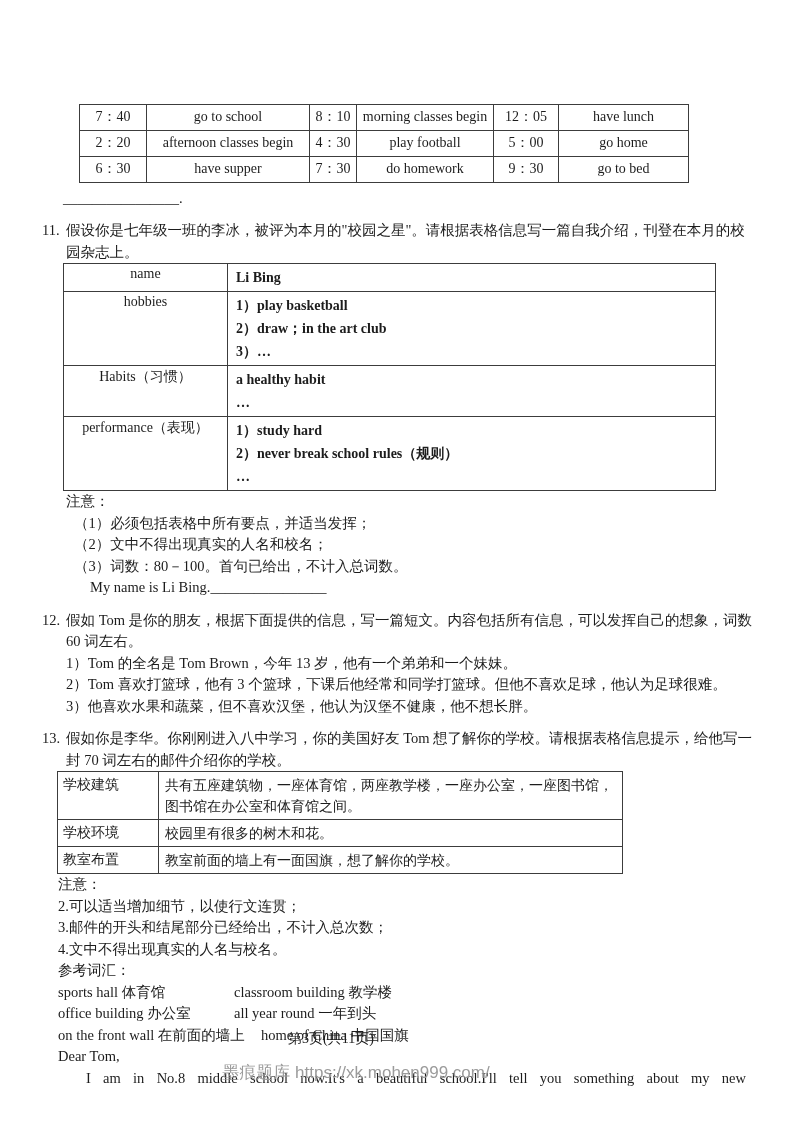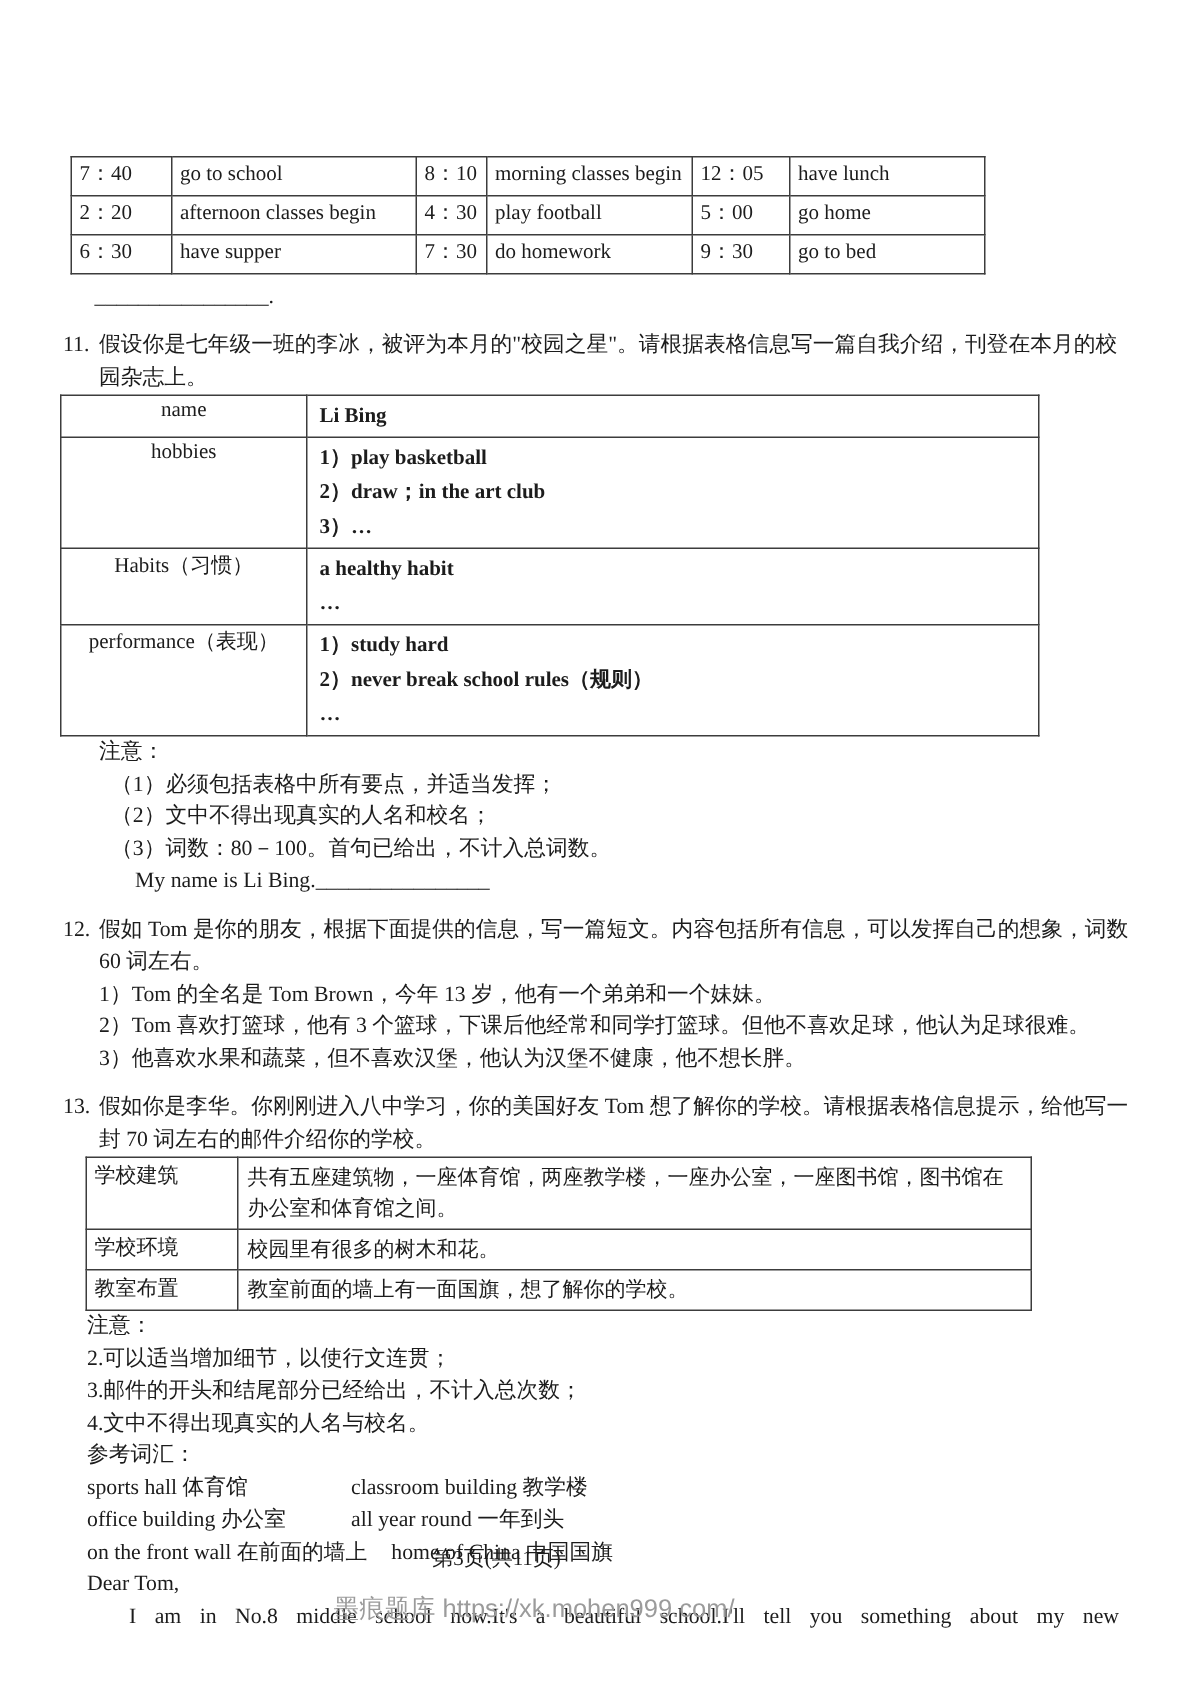--- a/index.html
+++ b/index.html
@@ -7,40 +7,40 @@
     position:relative; width:792px; height:1122px; background:#ffffff;
     font-family:"Liberation Serif", serif; color:#1c1c1c; font-size:14.5px;
     overflow:hidden;
   }
   .content { position:absolute; top:104px; left:40px; width:714px; }
 
   
   table { border-collapse:collapse; table-layout:fixed; }
   td { border:1px solid #3c3c3c; vertical-align:top; }
 
-  .schedule-table { margin-left:7px; width:609px; font-size:14px; }
+  .schedule-table { margin-left:39px; width:609px; font-size:14px;text-align:center; }
   .schedule-table td { padding:3px 5px 2px 5px; height:20px; line-height:18px; overflow:hidden; }
 
   .blank-line { margin:5px 0 0 23px; height:21px; line-height:21px; letter-spacing:0; }
 
   .question { position:relative; padding-left:26px; line-height:21.5px; margin-top:11px; }
   .q-num { position:absolute; left:2px; top:0; }
 
-  .info-table { width:653px; font-size:14px; }
+  .info-table { margin-left:23px; width:653px; font-size:14px; }
   .info-table td.lbl { width:155px; text-align:center; padding:2px 4px; }
   .info-table td.val { padding:2px 8px;font-weight:bold; }
   .cell-line { line-height:21px; padding:1px 0; }
 
   .notes-q11 { margin-left:26px; line-height:21.5px; }
   .notes-q11 .note-item { margin-left:8px; }
   .notes-q11 .opening { margin-left:24px; }
 
   .q-items { margin-left:26px; line-height:21.5px; }
 
-  .school-table { margin-left:17px; width:631px; font-size:14px;border-radius:13px; }
+  .school-table { margin-left:17px; width:566px; font-size:14px;border-radius:13px; }
   .school-table td.lbl { width:91px; padding:3px 4px 2px 5px; line-height:20px; }
   .school-table td.val { padding:3px 6px 2px 6px; line-height:21px; }
 
   .sec13 { margin-left:18px; line-height:21.5px; }
   .vocab-line .vocab-left { display:inline-block; min-width:160px; margin-right:16px; }
 
   .letter-salutation { margin-left:18px; line-height:21.5px; }
   .letter-body {
     margin-left:18px; margin-right:8px; line-height:21.5px; text-indent:28px;
     text-align:justify; text-align-last:justify;

